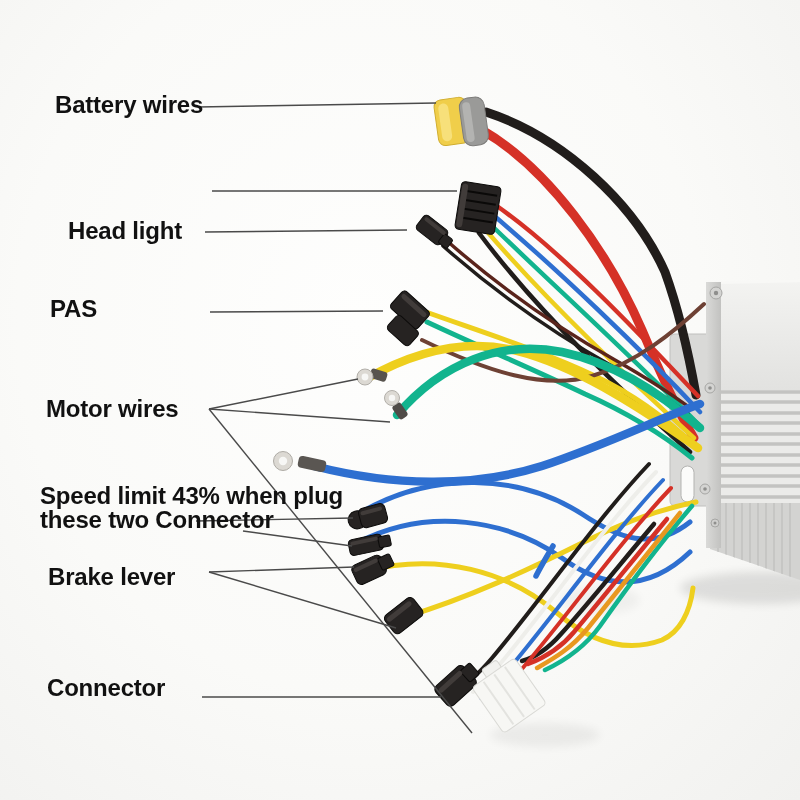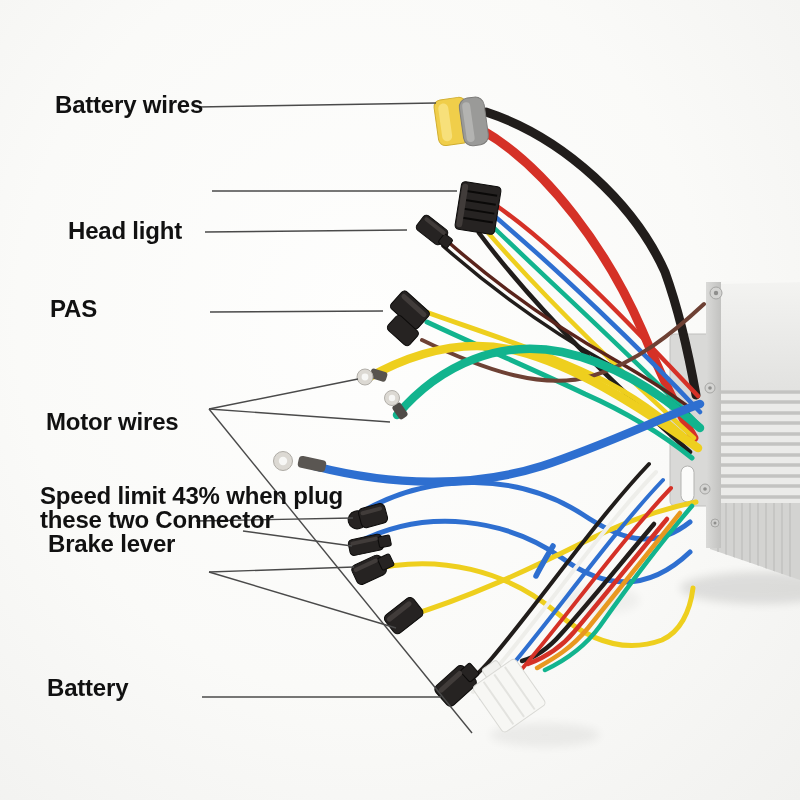--- a/index.html
+++ b/index.html
@@ -248,19 +248,19 @@
     <line class="leader" x1="243" y1="531" x2="352" y2="546"></line>
     <line class="leader" x1="209" y1="572" x2="354" y2="567"></line>
     <line class="leader" x1="209" y1="572" x2="396" y2="628"></line>
     <line class="leader" x1="202" y1="697" x2="441" y2="697"></line>
   </g>
 </svg>
 
 <div class="label" style="left:55px;top:93px;">Battery wires</div>
 <div class="label" style="left:46px;top:219px;margin-left:22px;">Head light</div>
 <div class="label" style="left:50px;top:297px;">PAS</div>
-<div class="label" style="left:46px;top:410px;">Motor wires</div>
+<div class="label" style="left:46px;top:397px;">Motor wires</div>
 <div class="label" style="left:40px;top:484px;">Speed limit 43% when plug
 these two Connector</div>
-<div class="label" style="left:48px;top:532px;">Brake lever</div>
-<div class="label" style="left:47px;top:676px;">Battery</div>
+<div class="label" style="left:48px;top:565px;">Brake lever</div>
+<div class="label" style="left:47px;top:676px;">Connector</div>
 
 </div>
 
 </body></html>

